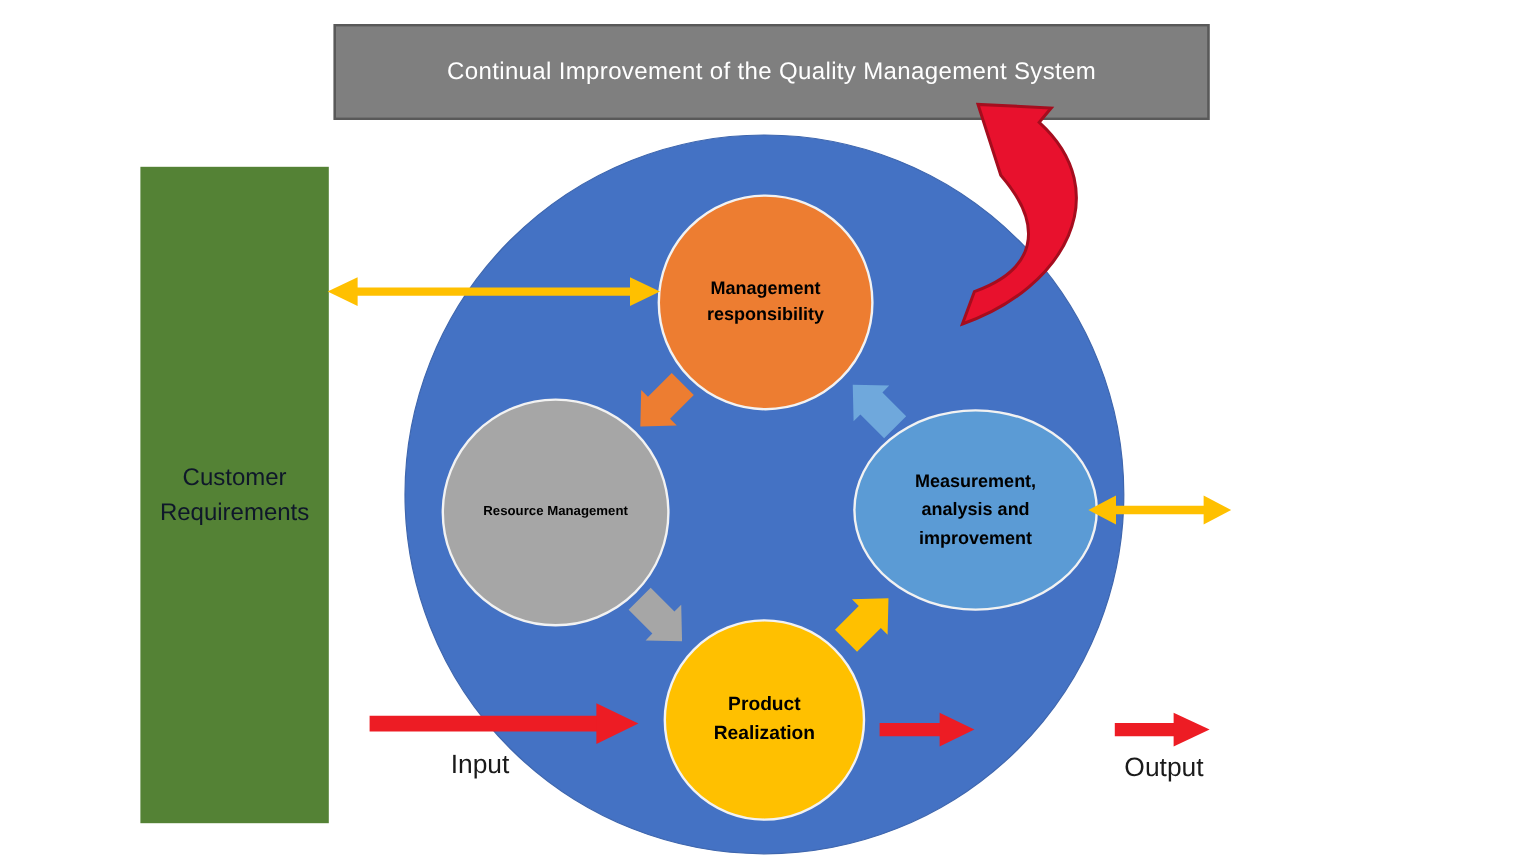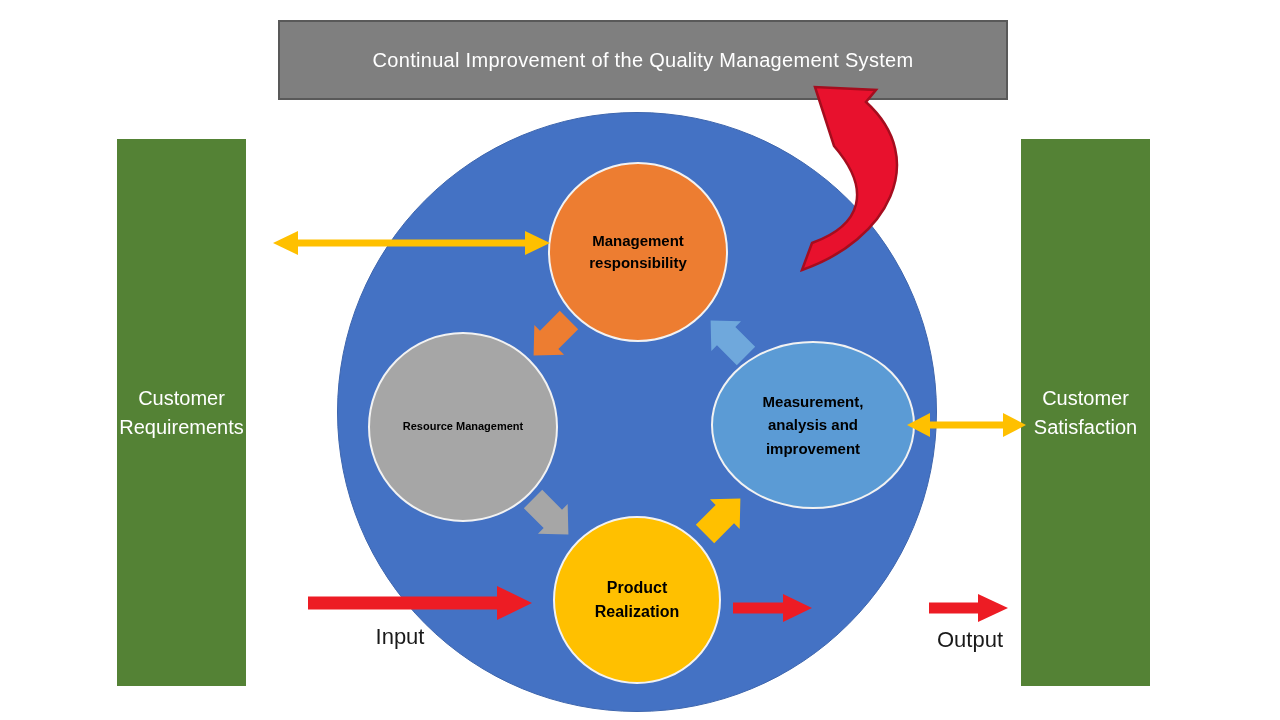--- a/index.html
+++ b/index.html
@@ -11,23 +11,23 @@
   .abs{position:absolute;}
   
   #banner{
     left:278px;top:20px;width:726px;height:76px;
     background:#7f7f7f;border:2px solid #595959;
     display:flex;align-items:center;justify-content:center;
     color:#ffffff;font-size:20px;letter-spacing:.3px;z-index:1;
   }
   
   .side-panel{
-    top:139px;width:129px;height:547px;background:#548235;
+    top:139px;width:157px;height:547px;background:#548235;
     display:flex;align-items:center;justify-content:center;text-align:center;
-    color:#ffffff;font-size:20px;line-height:1.45;z-index:1;
+    color:#0f172a;font-size:20px;line-height:1.45;z-index:1;
   }
   #left-panel{left:117px;}
   #right-panel{left:1021px;}
   .side-panel .lbl{max-width:130px;}
   
   #system-circle{
     left:337px;top:112px;width:600px;height:600px;border-radius:50%;
     background:#4472c4;border:1px solid #3e66ae;box-sizing:border-box;z-index:2;
   }
   
@@ -62,23 +62,20 @@
 <body>
 
 <div id="canvas">
 
   <div id="banner" class="abs">
     <span class="lbl">Continual Improvement of the Quality Management System</span>
   </div>
 
   <div id="left-panel" class="abs side-panel">
     <span class="lbl">Customer Requirements</span>
-  </div>
-  <div id="right-panel" class="abs side-panel">
-    <span class="lbl">Customer Satisfaction</span>
   </div>
 
   <div id="system-circle" class="abs"></div>
 
   <div id="node-management" class="abs node">
     <span class="lbl">Management responsibility</span>
   </div>
   <div id="node-resource" class="abs node">
     <span class="lbl">Resource Management</span>
   </div>

